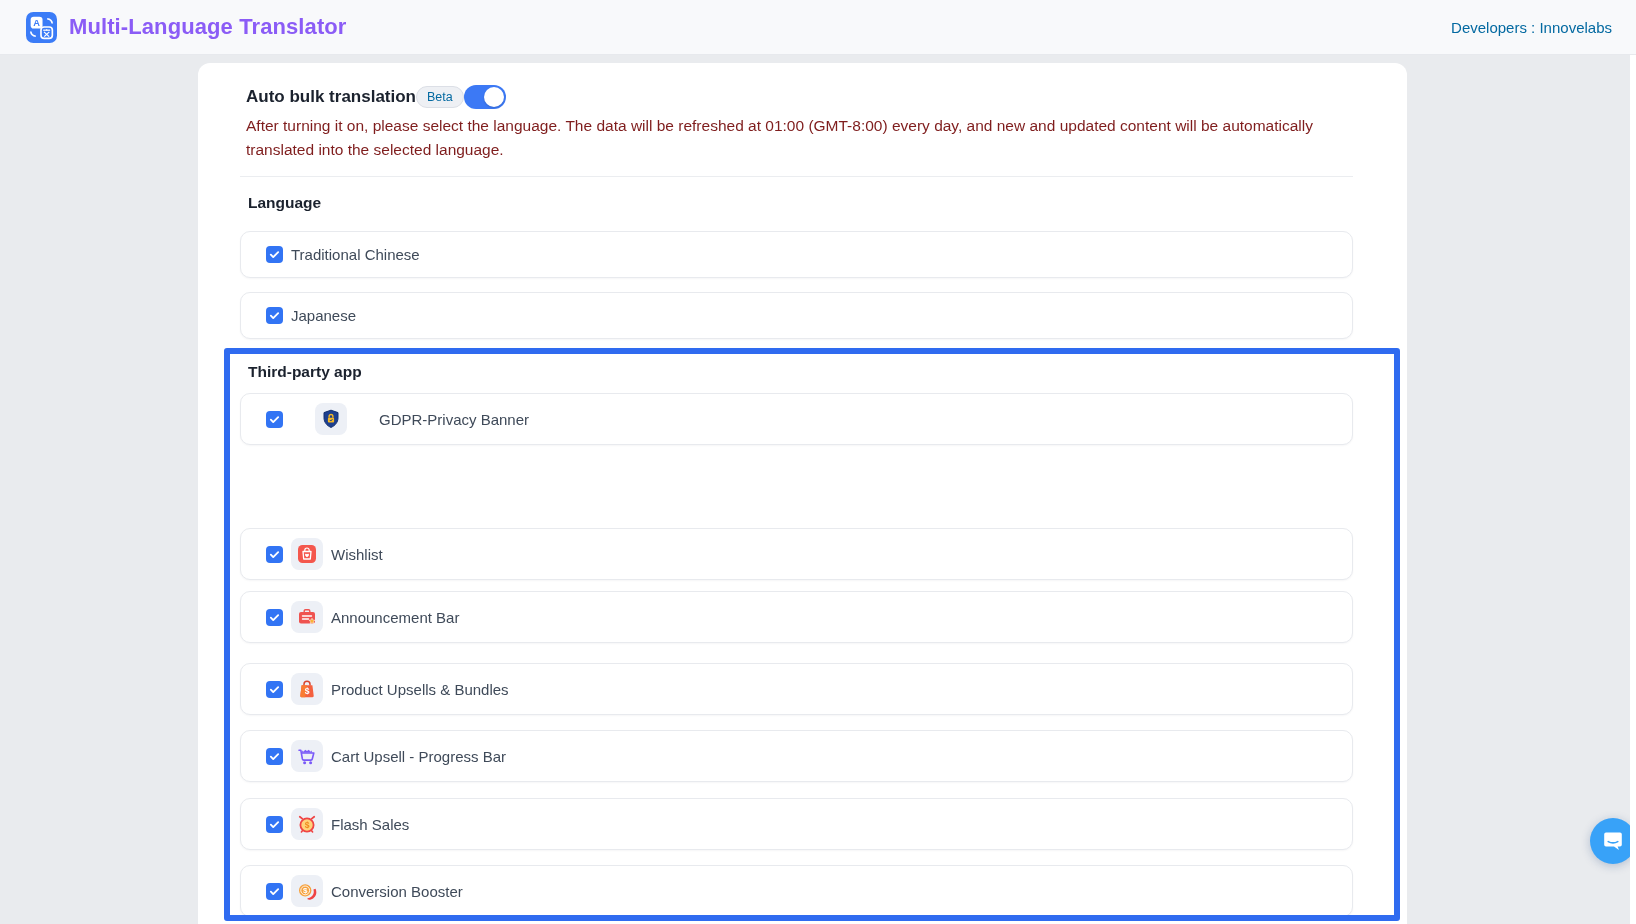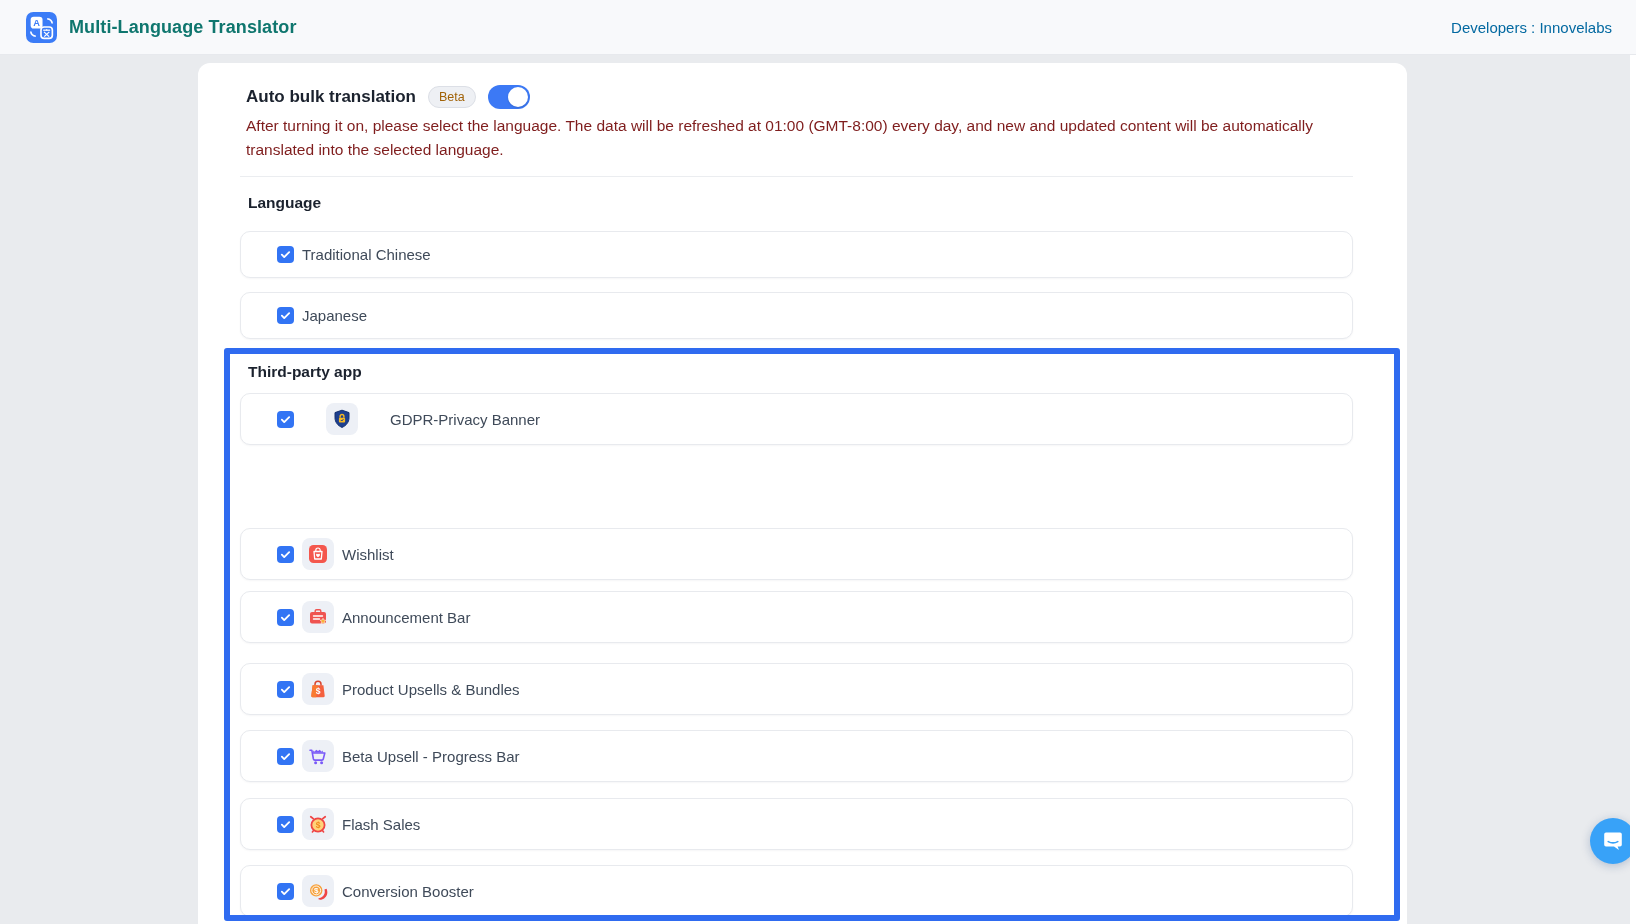--- a/index.html
+++ b/index.html
@@ -9,41 +9,41 @@
     font-family:"Liberation Sans", sans-serif;
     -webkit-font-smoothing:antialiased;
   }
   
   .header{
     position:absolute;top:0;left:0;width:1636px;height:55px;
     background:#f8f9fb;border-bottom:1px solid #e7e9ed;
     display:flex;align-items:center;padding:0 24px;box-sizing:border-box;z-index:5;
   }
   .logo{width:31px;height:31px;flex:0 0 auto;margin-left:2px;display:block;}
-  .app-title{font-size:18px;font-weight:700;color:#0f766e;margin-left:12px;letter-spacing:.1px;}
+  .app-title{font-size:22px;font-weight:700;color:#8b5cf6;margin-left:12px;letter-spacing:.1px;}
   .header-right{margin-left:auto;font-size:15px;color:#0369a1;}
   
   .card{
     position:absolute;left:198px;top:63px;width:1209px;height:880px;
     background:#ffffff;border-radius:12px;z-index:1;
   }
-  .title-row{position:absolute;left:48px;top:21px;height:26px;display:flex;align-items:center;gap:12px;}
+  .title-row{position:absolute;left:48px;top:21px;height:26px;display:flex;align-items:center;}
   .card-title{font-size:17px;font-weight:700;color:#1b222e;}
-  .beta-badge{font-size:12.5px;color:#a16207;background:#eef0f4;border:1px solid #dcdfe6;border-radius:12px;padding:2px 10px;line-height:16px;}
+  .beta-badge{font-size:12.5px;color:#0369a1;background:#eef0f4;border:1px solid #dcdfe6;border-radius:12px;padding:2px 10px;line-height:16px;}
   .toggle{width:42px;height:24px;border-radius:12px;background:#3c79f5;position:relative;cursor:pointer;}
   .toggle-knob{position:absolute;right:2px;top:2px;width:20px;height:20px;border-radius:50%;background:#fff;box-shadow:0 1px 2px rgba(0,0,0,.15);}
   .desc{position:absolute;left:48px;top:51px;width:1108px;font-size:15.5px;line-height:24px;color:#7f1d1d;}
   .divider{position:absolute;left:42px;top:113px;width:1113px;height:1px;background:#ebedf0;}
   .section-heading{position:absolute;left:50px;font-size:15.5px;font-weight:700;color:#1b222e;}
   
   .row{
     position:absolute;left:42px;width:1113px;box-sizing:border-box;
     background:#fff;border:1px solid #e8eaee;border-radius:10px;
     box-shadow:0 1px 2px rgba(16,24,40,.04);
-    display:flex;align-items:center;gap:8px;padding-left:36px;cursor:pointer;
+    display:flex;align-items:center;gap:8px;padding-left:25px;cursor:pointer;
   }
   .row-lang{height:47px;}
   .row-app{height:52px;}
   .cb{width:17px;height:17px;flex:0 0 auto;border-radius:4px;background:#3274f4;display:flex;align-items:center;justify-content:center;}
   .row-label{font-size:15px;color:#3f4a59;}
   .app-tile{width:32px;height:32px;flex:0 0 auto;border-radius:8px;background:#edf0f6;display:flex;align-items:center;justify-content:center;}
   
   .highlight{
     position:absolute;left:26px;top:285px;width:1176px;height:573px;box-sizing:border-box;
     border:6px solid #2f6bf0;border-radius:3px;pointer-events:none;z-index:4;
@@ -186,21 +186,21 @@
         </svg>
     </span>
     <span class="app-tile">
       <svg width="20" height="20" viewBox="0 0 20 20">
         <path d="M4.8 6.5l.8-2 1.1 1.2 1.4-2 1.9 1.4 1.9-1.4 1.4 2 1.1-1.2.8 2z" fill="#7a5af8"></path>
         <path d="M2 4.2h1.8l1.6 8.8a1.4 1.4 0 001.4 1.1h7.1a1.4 1.4 0 001.37-1.1L16.8 7H5" fill="none" stroke="#7a5af8" stroke-width="1.6" stroke-linecap="round" stroke-linejoin="round"></path>
         <circle cx="7.6" cy="16.8" r="1.5" fill="#7a5af8"></circle>
         <circle cx="13.6" cy="16.8" r="1.5" fill="#7a5af8"></circle>
       </svg>
     </span>
-    <span class="row-label">Beta Upsell - Progress Bar</span>
+    <span class="row-label">Cart Upsell - Progress Bar</span>
   </div>
 
   <div class="row row-app" style="top:735px;">
     <span class="cb">
       <svg width="11" height="11" viewBox="0 0 12 12">
           <path d="M2 6.2l2.6 2.6L10 3.4" stroke="#fff" stroke-width="2" fill="none" stroke-linecap="round" stroke-linejoin="round"></path>
         </svg>
     </span>
     <span class="app-tile">
       <svg width="20" height="20" viewBox="0 0 20 20">

